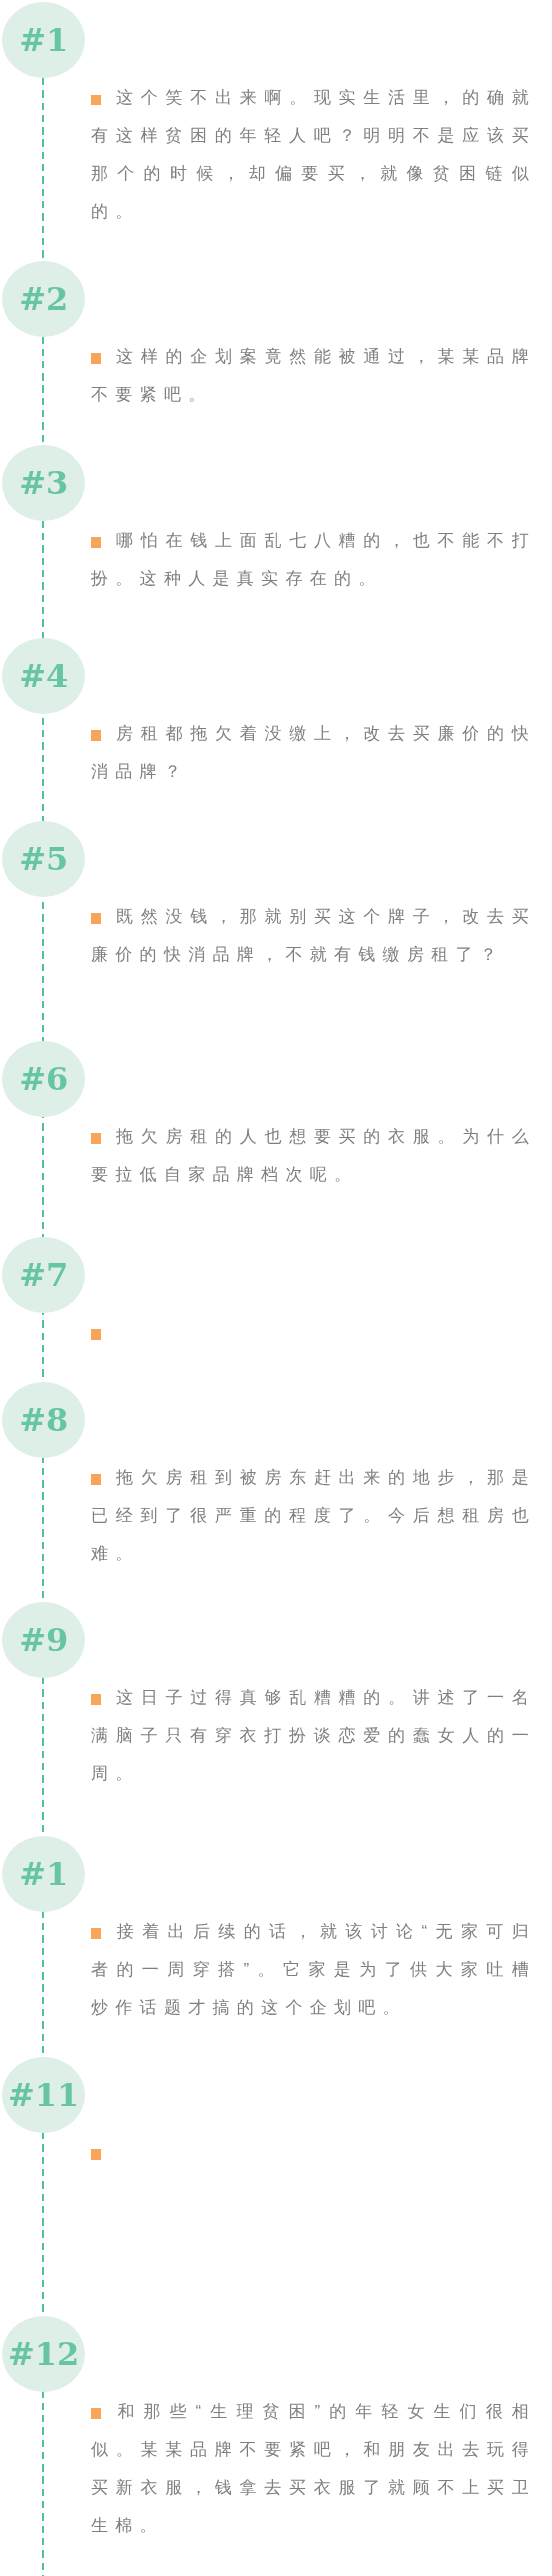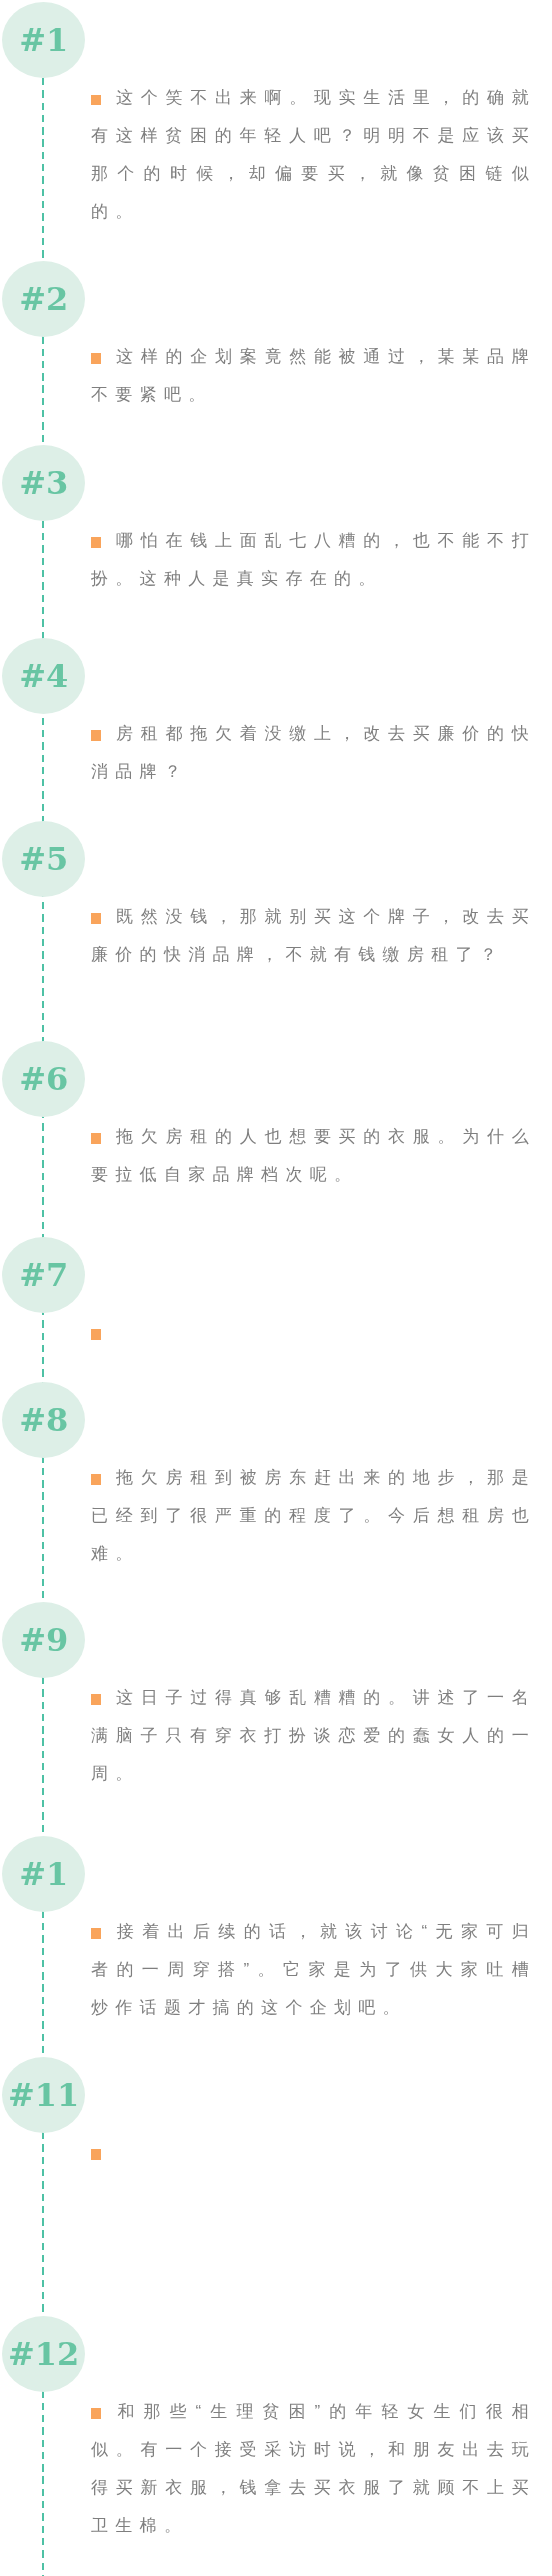--- a/index.html
+++ b/index.html
@@ -152,17 +152,17 @@
     <div class="badge">
         <span>#11</span>
       </div>
     <div class="text-block"><span class="bullet"></span></div>
   </div>
 
   <div class="item" style="top:2316px">
     <div class="badge">
         <span>#12</span>
       </div>
-    <div class="text-block"><span class="bullet"></span><span>和那些“生理贫困”的年轻女生们很相似。有一个接受采访时说，和朋友出去玩得买新衣服，钱拿去买衣服了就顾不上买卫生棉。</span></div>
+    <div class="text-block"><span class="bullet"></span><span>和那些“生理贫困”的年轻女生们很相似。某某品牌不要紧吧，和朋友出去玩得买新衣服，钱拿去买衣服了就顾不上买卫生棉。</span></div>
   </div>
 
 </div>
 
 
 </body></html>

